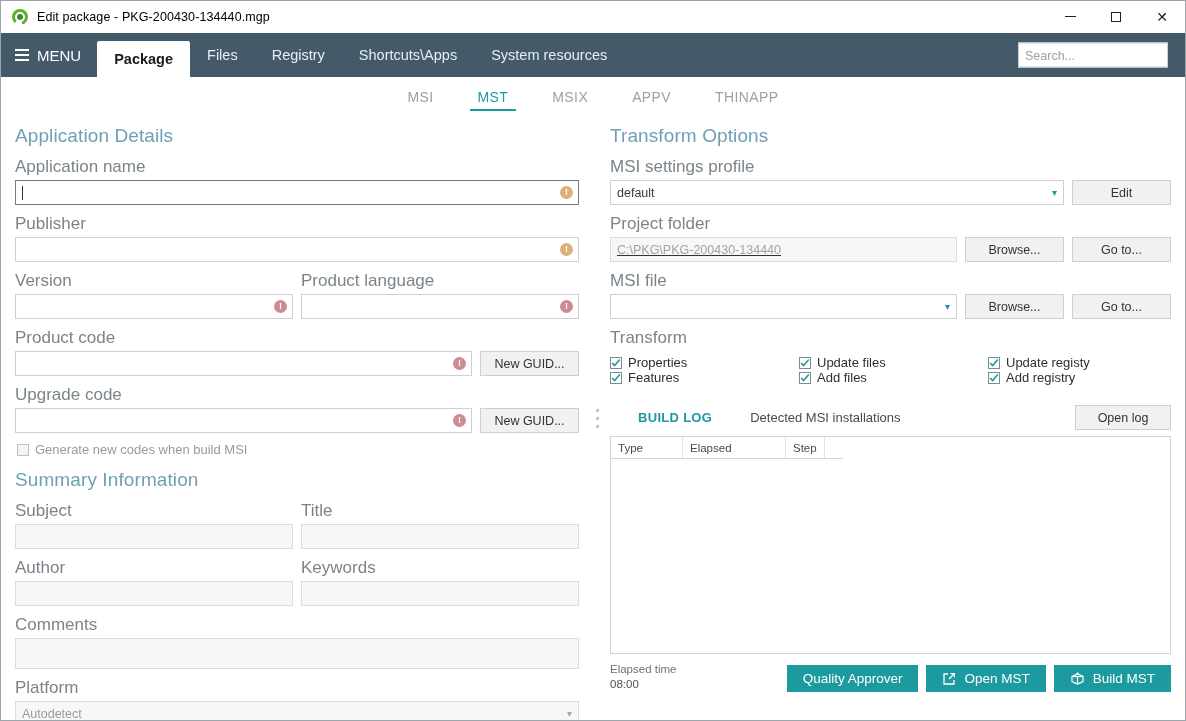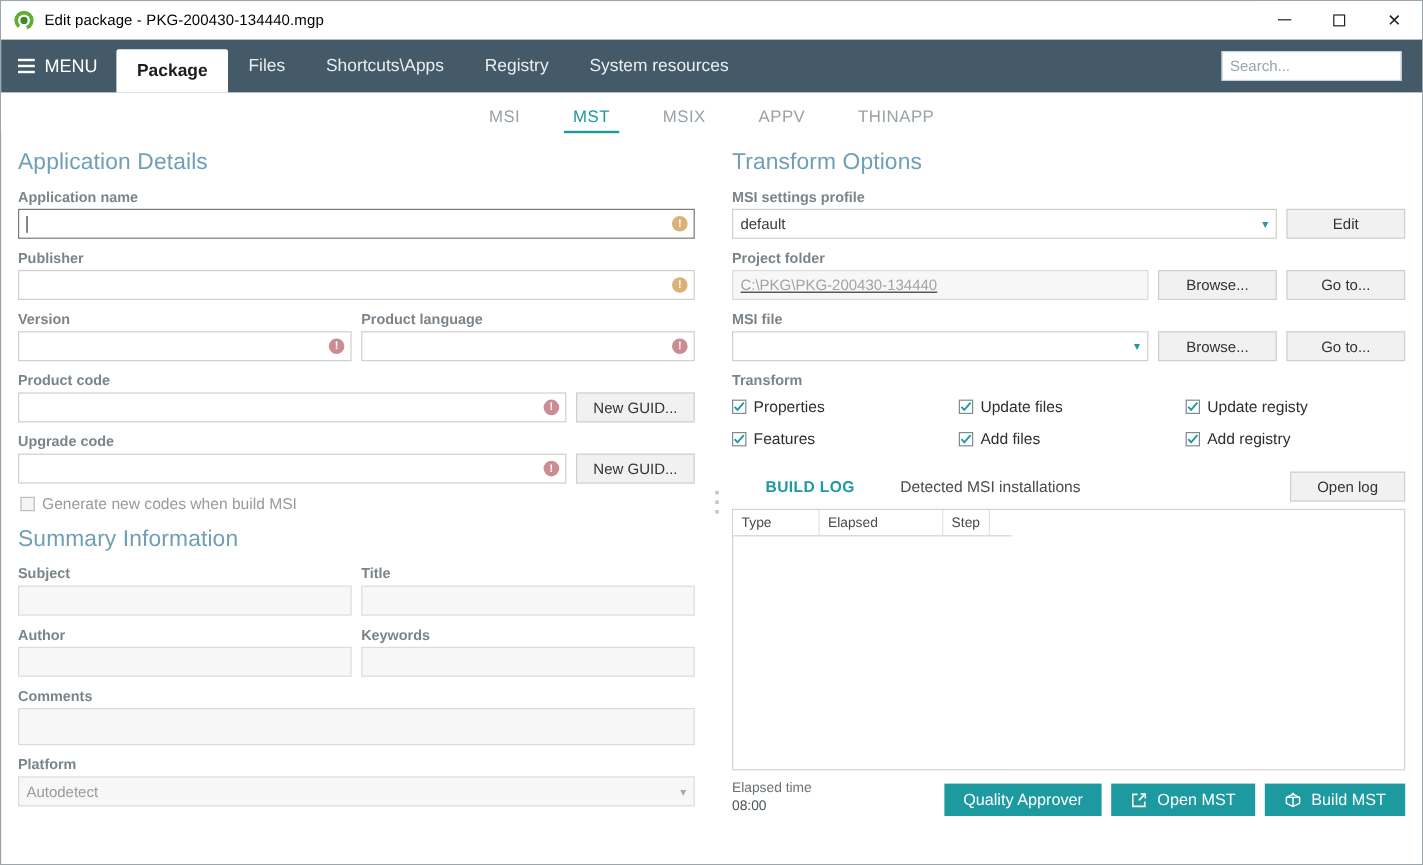--- a/index.html
+++ b/index.html
@@ -102,21 +102,21 @@
   .splitter .dots{display:flex;flex-direction:column;gap:5px;margin-top:5px;}
   .splitter .dots i{width:3px;height:3px;background:#c8c8c8;display:block;}
   .pane-right{flex:1;padding:0 14px 0 0;box-sizing:border-box;position:relative;}
 
   .section-title{
     font-size:19px;color:#6fa0b6;font-weight:normal;margin:0;
     padding:14px 0 10px 0;letter-spacing:.1px;
   }
   .pane-right .section-title{padding-left:8px;}
 
-  .fld-label{font-size:12px;color:#7b848a;margin-bottom:3px;display:block;font-weight:bold;}
+  .fld-label{font-size:17px;color:#7b848a;margin-bottom:3px;display:block;}
   .row{display:flex;gap:8px;}
   .grow{flex:1;min-width:0;}
   .fgroup{margin-bottom:9px;}
 
   .inp{
     position:relative;height:25px;border:1px solid #cfcfcf;background:#fff;
     box-sizing:border-box;display:flex;align-items:center;
   }
   .inp.focused{border-color:#7a7a7a;}
   .inp.ro{background:#f7f7f7;border-color:#dcdcdc;text-decoration:underline;}
@@ -166,21 +166,21 @@
   .chk.disabled{color:#9a9a9a;cursor:default;}
   .chk.disabled .box{border-color:#bfbfbf;background:#f4f4f4;}
 
   .ta{
     border:1px solid #dcdcdc;background:#f7f7f7;height:31px;box-sizing:border-box;
   }
 
   
   .rp{padding-left:8px;}
   .transform-grid{
-    display:grid;grid-template-columns:189px 189px 1fr;row-gap:12px;margin-top:7px;
+    display:grid;grid-template-columns:189px 189px 1fr;row-gap:0;margin-top:7px;
   }
   .logtabs{display:flex;align-items:center;margin-top:20px;gap:0;padding-left:8px;}
   .logtab{font-size:13px;color:#4b4b4b;cursor:pointer;padding:0 10px;}
   .logtab.active{color:#1c9aa0;font-weight:bold;letter-spacing:.3px;}
   .logtab.plain{color:#4b4b4b;}
   .openlog{margin-left:auto;}
 
   .table{
     border:1px solid #d2d2d2;box-sizing:border-box;background:#fff;
     display:flex;overflow:hidden;
@@ -233,22 +233,22 @@
       <span class="hamburger">
           <i></i>
           <i></i>
           <i></i>
         </span>
       <span>MENU</span>
     </div>
     <div class="navtabs">
       <div class="navtab active">Package</div>
       <div class="navtab">Files</div>
+      <div class="navtab">Registry</div>
       <div class="navtab">Shortcuts\Apps</div>
-      <div class="navtab">Registry</div>
       <div class="navtab">System resources</div>
     </div>
     <div class="search-wrap">
       <input type="text" placeholder="Search..." style="">
 
     </div>
   </div>
 
   <div class="subtabs">
     <div class="subtab">MSI</div>

